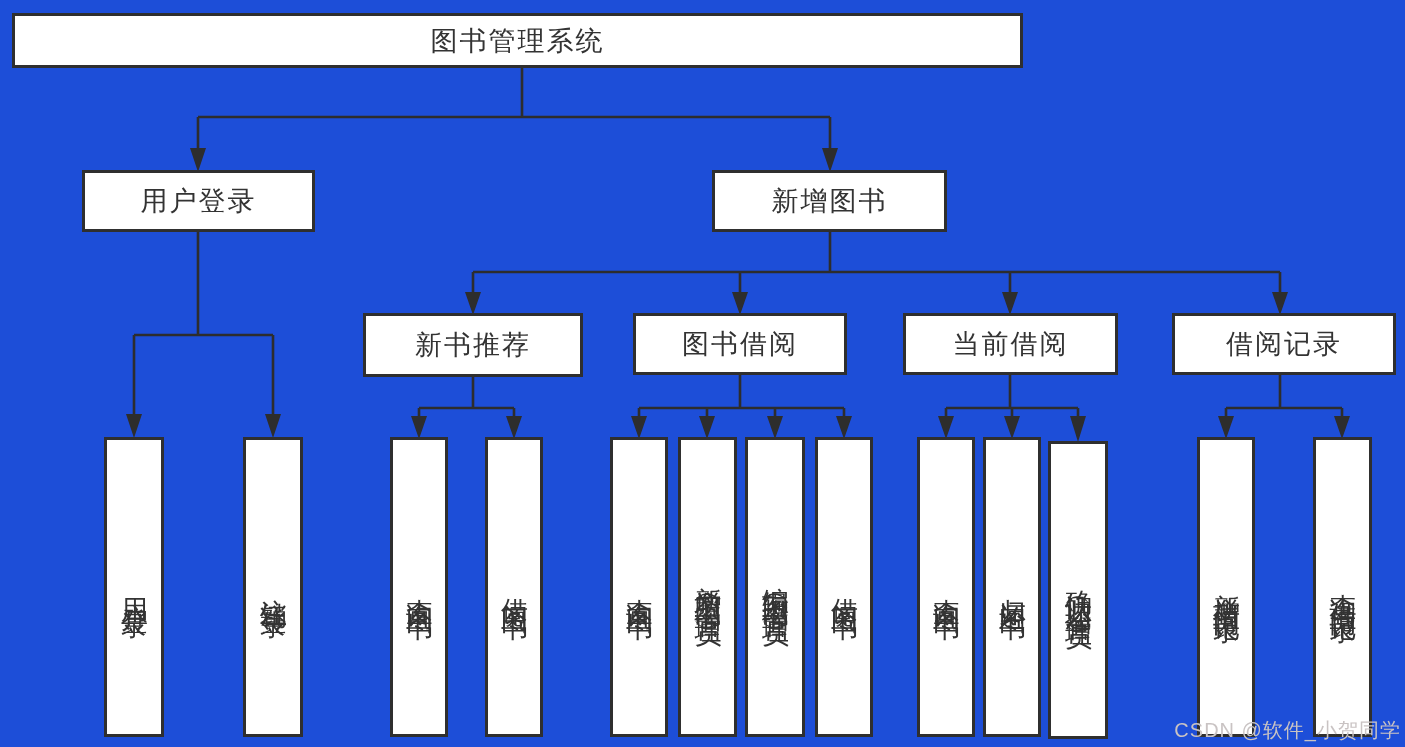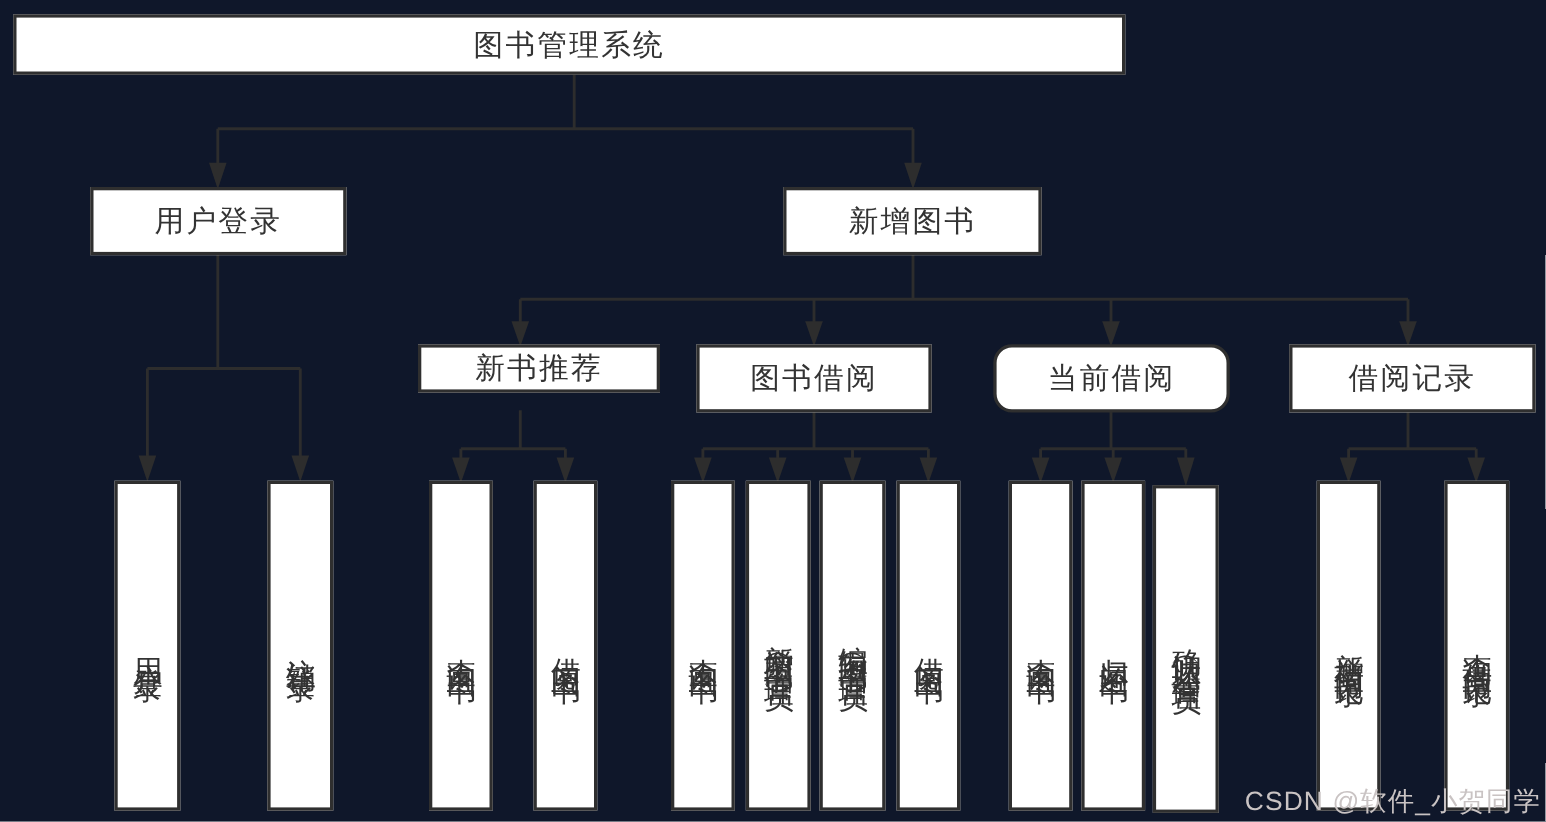--- a/index.html
+++ b/index.html
@@ -1,21 +1,21 @@
 <!DOCTYPE html>
 <html><head>
 <meta charset="utf-8">
 <style>
   html, body { margin: 0; padding: 0; background: #ffffff; }
   body { font-family: "Liberation Sans", "DejaVu Sans", sans-serif; }
   #canvas {
     position: relative;
     width: 1405px;
     height: 747px;
-    background: #0f172a;
+    background: #1d4ed8;
     overflow: hidden;
   }
   #wires { position: absolute; left: 0; top: 0; z-index: 1; }
   .box {
     position: absolute;
     box-sizing: border-box;
     border: 3px solid #2f2f2f;
     background: #ffffff;
     display: flex;
     align-items: center;
@@ -29,21 +29,21 @@
     writing-mode: vertical-rl;
     text-orientation: mixed;
     letter-spacing: 5px;
     font-size: 27px;
     line-height: 1;
   }
   .watermark {
     position: absolute;
     right: 4px;
     bottom: 3px;
-    font-size: 24px;
+    font-size: 20px;
     color: #c9c3c3;
     letter-spacing: 1px;
     z-index: 3;
     white-space: nowrap;
   }
 </style>
 </head>
 <body>
 
 <div id="canvas">
@@ -86,23 +86,23 @@
       <polygon points="1218,416 1234,416 1226,439"></polygon>
       <polygon points="1334,416 1350,416 1342,439"></polygon>
     </g>
   </svg>
 
   <div class="box" style="left:12px; top:13px; width:1011px; height:55px;">图书管理系统</div>
 
   <div class="box" style="left:82px; top:170px; width:233px; height:62px;">用户登录</div>
   <div class="box" style="left:712px; top:170px; width:235px; height:62px;">新增图书</div>
 
-  <div class="box" style="left:380px; top:313px; width:220px; height:44px;">新书推荐</div>
+  <div class="box" style="left:363px; top:313px; width:220px; height:64px;">新书推荐</div>
   <div class="box" style="left:633px; top:313px; width:214px; height:62px;font-family:Liberation Serif, serif;">图书借阅</div>
-  <div class="box" style="left:903px; top:313px; width:215px; height:62px;border-radius:17px;">当前借阅</div>
+  <div class="box" style="left:903px; top:313px; width:215px; height:62px;">当前借阅</div>
   <div class="box" style="left:1172px; top:313px; width:224px; height:62px;">借阅记录</div>
 
   <div class="box vbox" style="left:104px; top:437px; width:60px; height:300px;">用户登录</div>
   <div class="box vbox" style="left:243px; top:437px; width:60px; height:300px;">注销登录</div>
 
   <div class="box vbox" style="left:390px; top:437px; width:58px; height:300px;">查询图书</div>
   <div class="box vbox" style="left:485px; top:437px; width:58px; height:300px;">借阅图书</div>
 
   <div class="box vbox" style="left:610px; top:437px; width:58px; height:300px;">查询图书</div>
   <div class="box vbox" style="left:678px; top:437px; width:59px; height:300px;">新增图书（管理员）</div>

